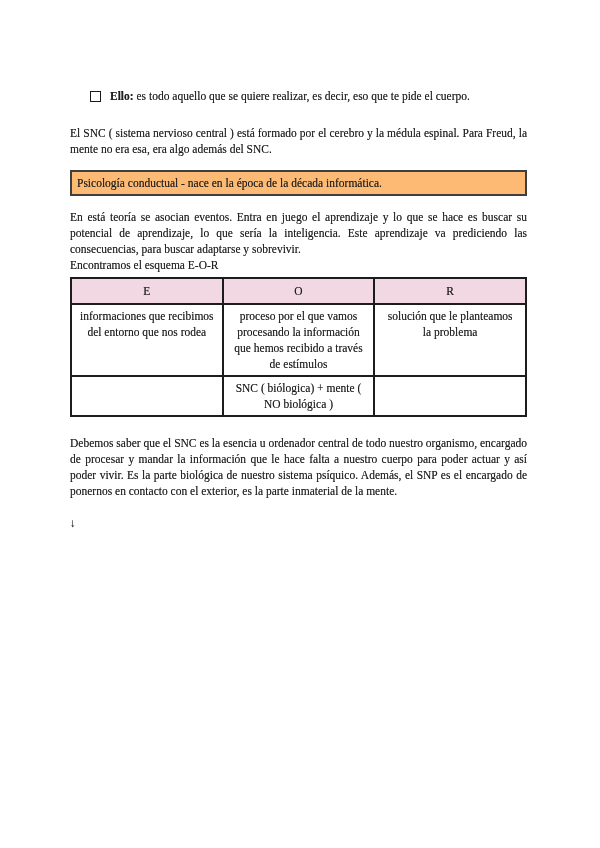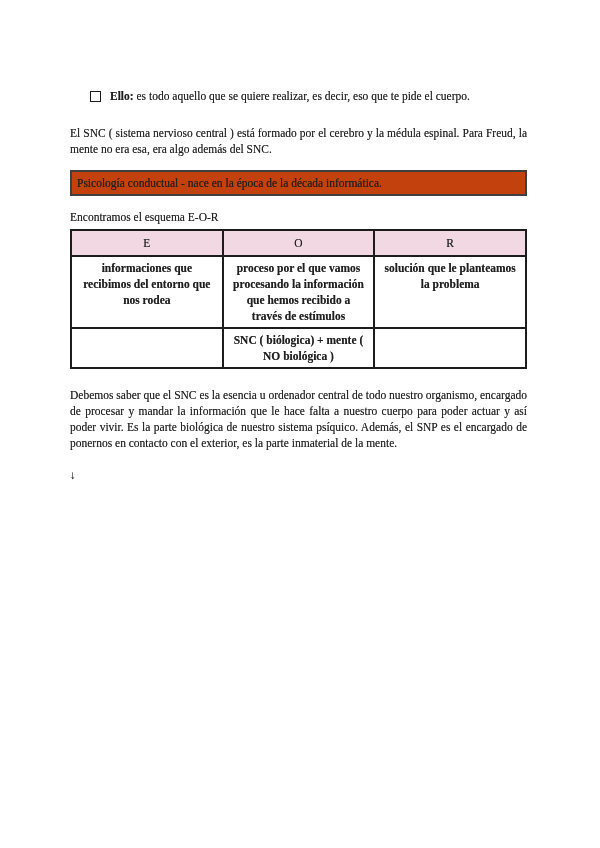--- a/index.html
+++ b/index.html
@@ -34,21 +34,21 @@
   }
   .term { font-weight: bold; }
   .mb-item1 { margin-bottom: 21px; margin-top: 20px; }
   .mb-item2 { margin-bottom: 19px; }
   .mb-item3 { margin-bottom: 15px; }
   .para { text-align: justify; }
   .mb-snc { margin-bottom: 13px; }
   
   .banner {
     border: 2px solid #3f3f3f;
-    background: #c2410c;
+    background: #fdba74;
     padding: 3px 4px 3px 5px;
     margin-bottom: 13px;
     text-align: left;
   }
   .mb-teoria { margin-bottom: 0; }
   .esquema-line { text-align: left; margin-bottom: 4px; }
   
   table.eor {
     border-collapse: collapse;
     width: 100%;
@@ -64,21 +64,20 @@
   table.eor th {
     background: #f2d8e2;
     height: 22px;
     text-align: center;
     vertical-align: middle;
   }
   table.eor td {
     vertical-align: top;
     text-align: center;
     padding: 3px 8px;
-    font-weight: bold;
   }
   table.eor tr.r1 td { height: 62px; }
   table.eor tr.r2 td { height: 31px; }
   .mb-debemos { margin-bottom: 16px; }
   .skinner-block div { text-align: left; }
   .skinner-block .para { text-align: justify; }
 </style>
 </head>
 <body>
 
@@ -90,20 +89,21 @@
         <span class="box"></span>
         <span class="term">Ello:</span>
         <span>es todo aquello que se quiere realizar, es decir, eso que te pide el cuerpo.</span>
       </div>
     </div>
 
     <div class="para mb-snc">El SNC ( sistema nervioso central ) está formado por el cerebro y la médula espinal. Para Freud, la mente no era esa, era algo además del SNC.</div>
 
     <div class="banner">Psicología conductual - nace en la época de la década informática.</div>
 
+    <div class="para mb-teoria">En está teoría se asocian eventos. Entra en juego el aprendizaje y lo que se hace es buscar su potencial de aprendizaje, lo que sería la inteligencia. Este aprendizaje va prediciendo las consecuencias, para buscar adaptarse y sobrevivir.</div>
     <div class="esquema-line">Encontramos el esquema E-O-R</div>
 
     <table class="eor">
       <thead>
         <tr>
           <th>E</th>
           <th>O</th>
           <th>R</th>
         </tr>
       </thead>

